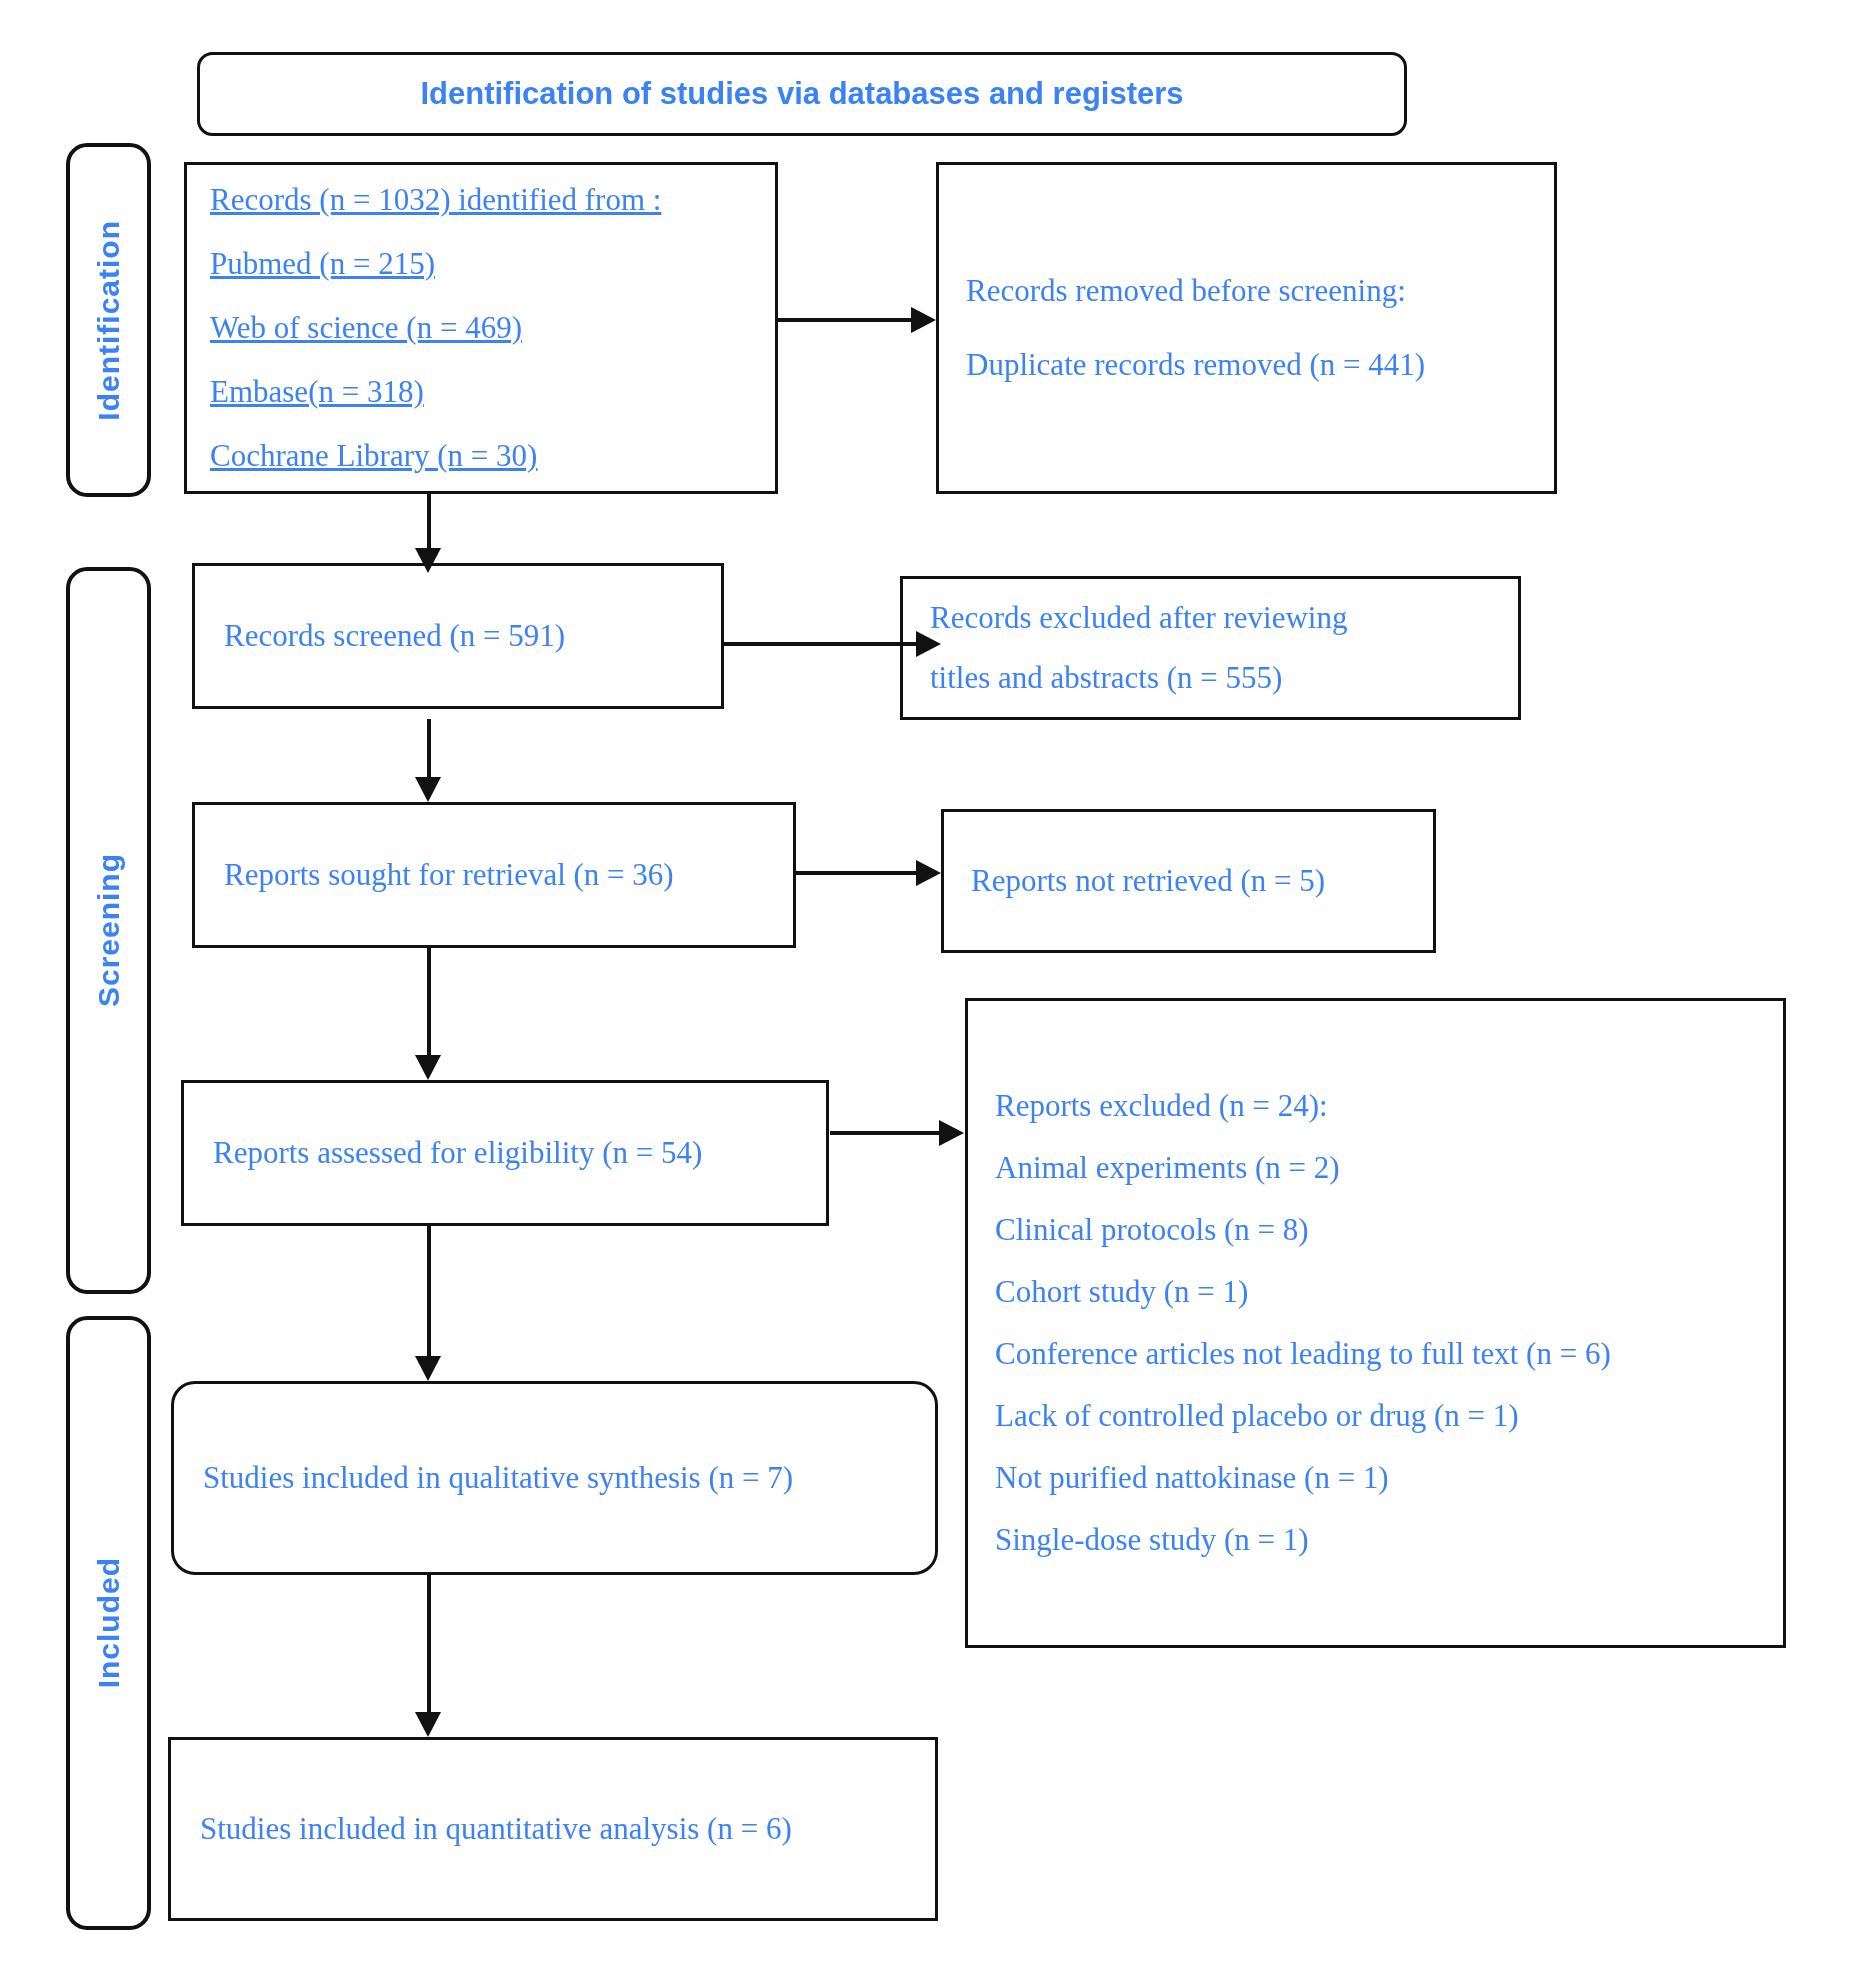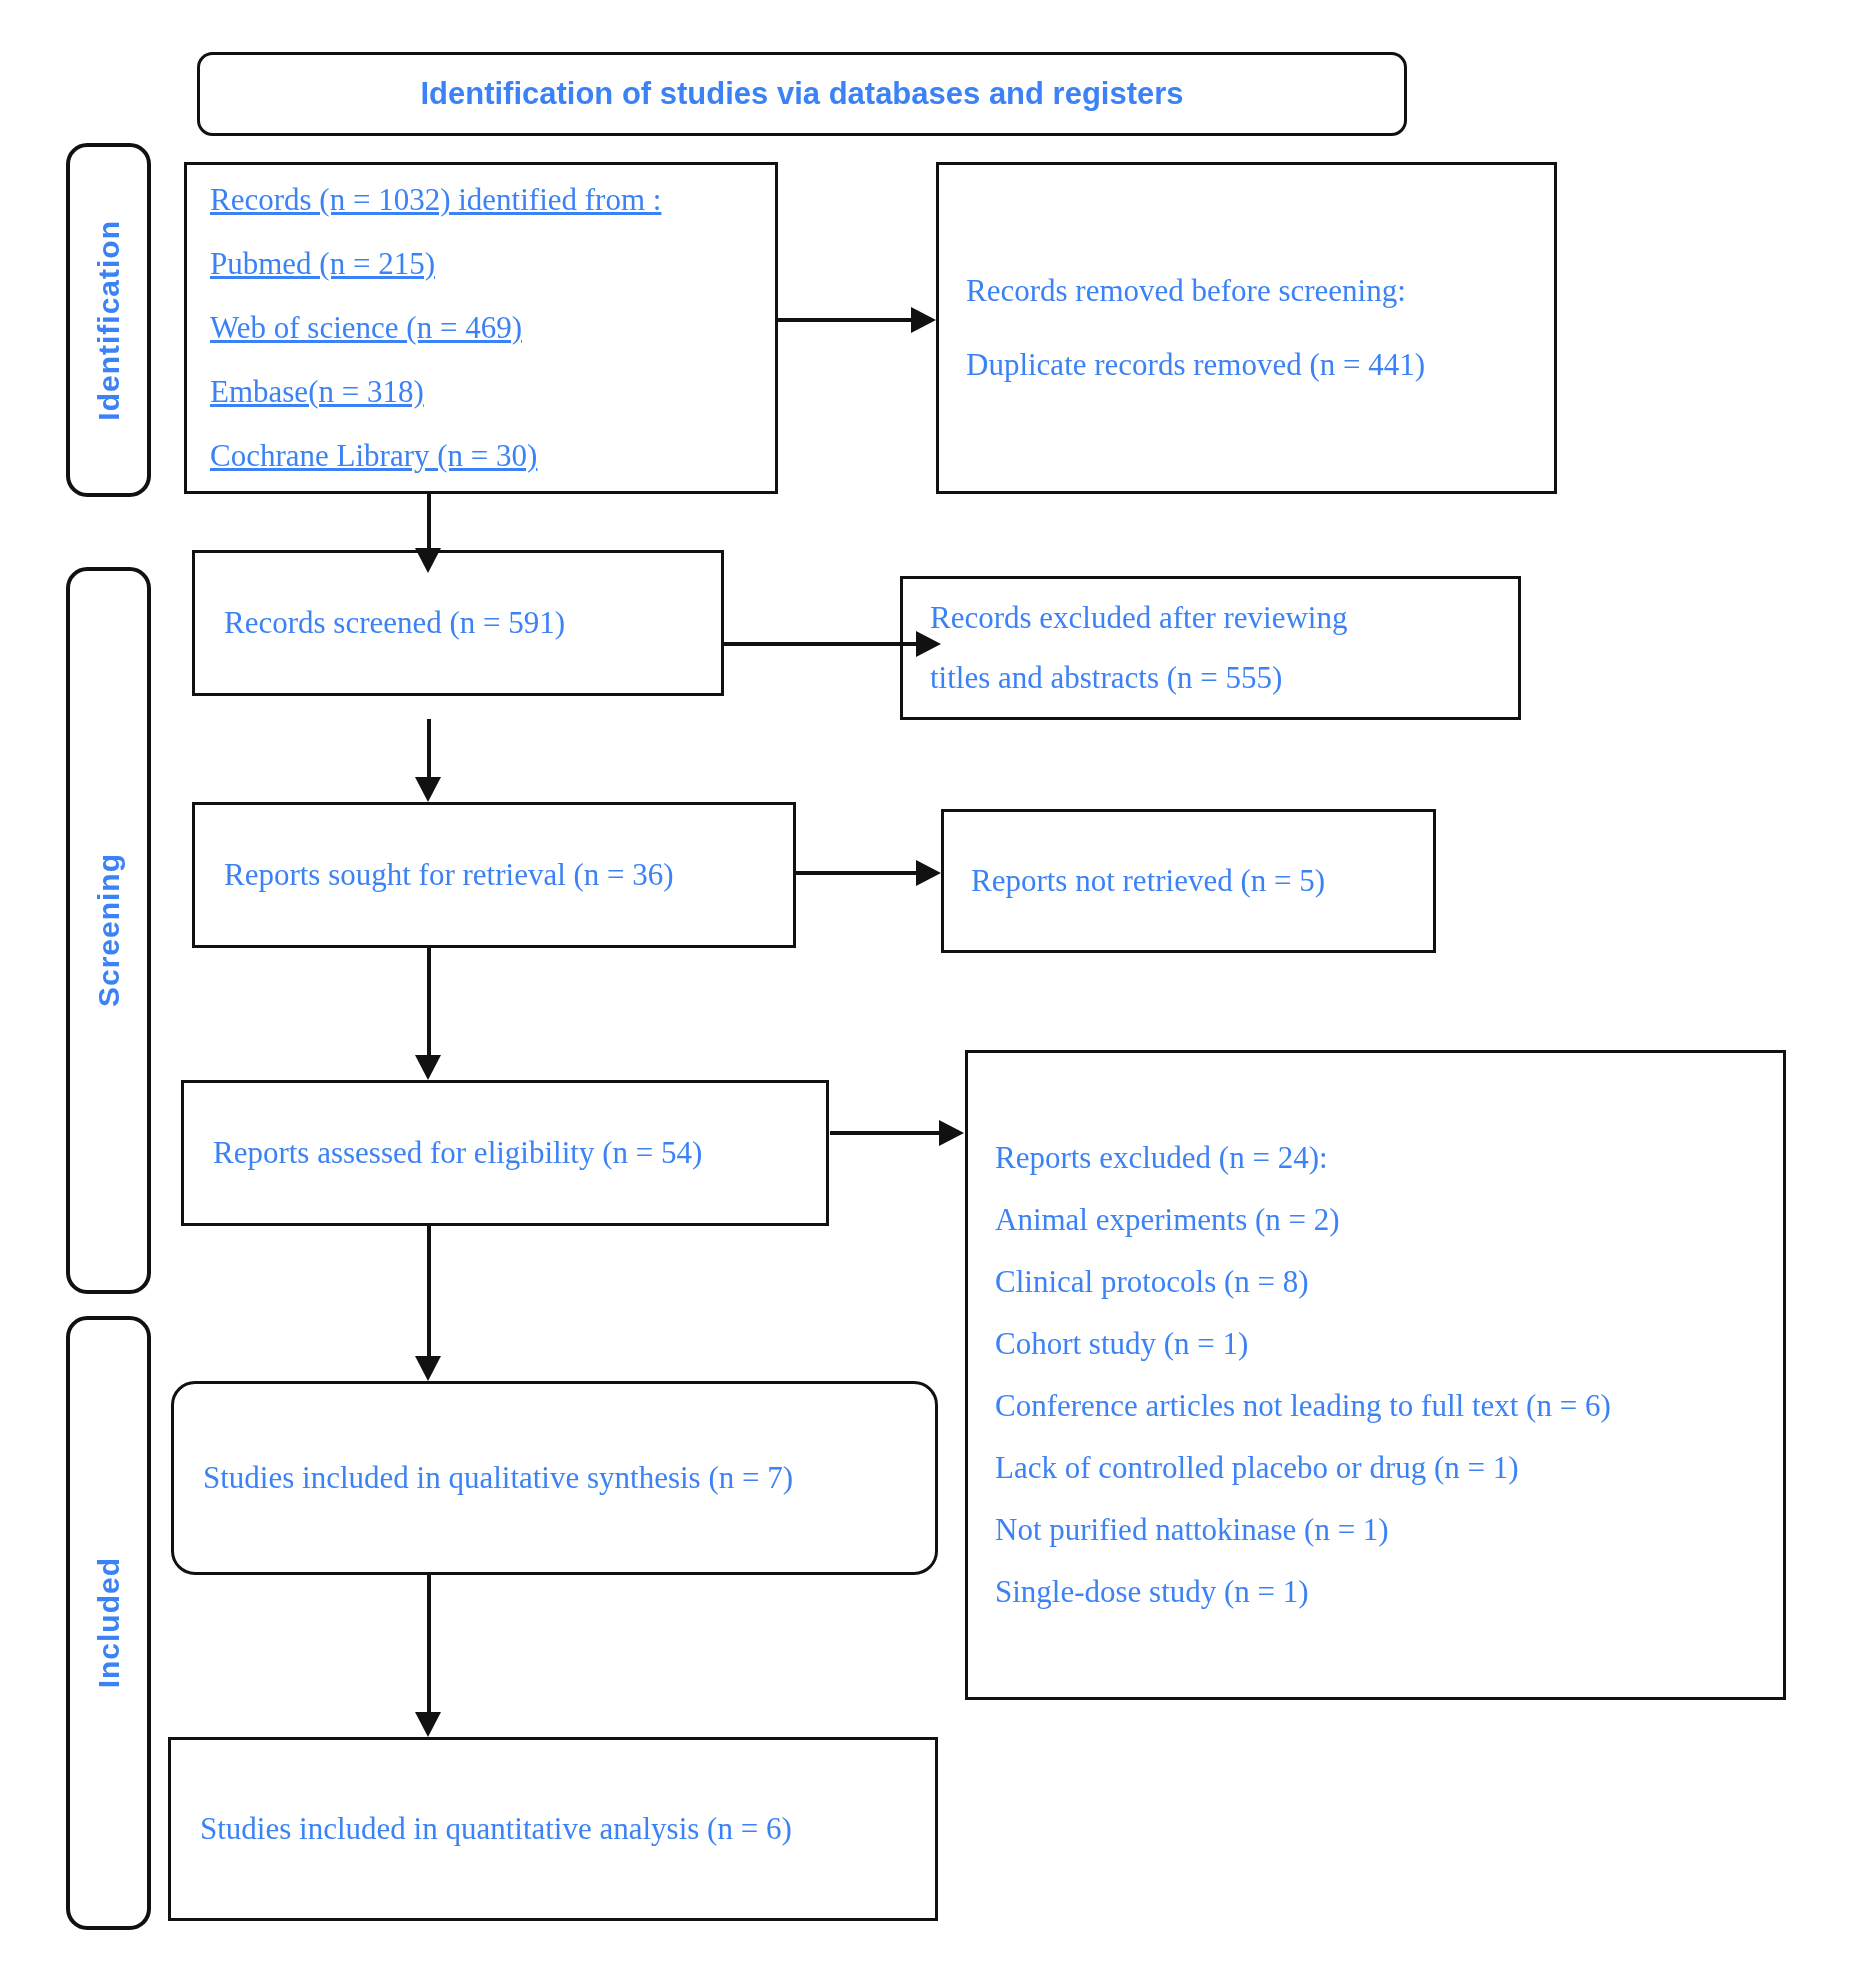--- a/index.html
+++ b/index.html
@@ -82,21 +82,21 @@
   </div>
 
   <div class="box lh66" style="left:184px;top:162px;width:594px;height:332px;padding-left:23px;">
     <div class="line">Records (n = 1032) identified from :</div>
     <div class="line">Pubmed (n = 215)</div>
     <div class="line">Web of science (n = 469)</div>
     <div class="line">Embase(n = 318)</div>
     <div class="line">Cochrane Library (n = 30)</div>
   </div>
 
-  <div class="box" style="left:192px;top:550px;width:532px;height:146px;padding-left:29px;">
+  <div class="box" style="left:192px;top:563px;width:532px;height:146px;padding-left:29px;">
     <div class="line">Records screened (n = 591)</div>
   </div>
 
   <div class="box" style="left:192px;top:802px;width:604px;height:146px;padding-left:29px;">
     <div class="line">Reports sought for retrieval (n = 36)</div>
   </div>
 
   <div class="box" style="left:181px;top:1080px;width:648px;height:146px;padding-left:29px;">
     <div class="line">Reports assessed for eligibility (n = 54)</div>
   </div>
@@ -116,21 +116,21 @@
 
   <div class="box lh62" style="left:900px;top:576px;width:621px;height:144px;padding-left:27px;">
     <div class="line">Records excluded after reviewing</div>
     <div class="line">titles and abstracts (n = 555)</div>
   </div>
 
   <div class="box" style="left:941px;top:809px;width:495px;height:144px;padding-left:27px;">
     <div class="line">Reports not retrieved (n = 5)</div>
   </div>
 
-  <div class="box lh64" style="left:965px;top:1050px;width:821px;height:650px;padding-left:27px;">
+  <div class="box lh64" style="left:965px;top:998px;width:821px;height:650px;padding-left:27px;">
     <div class="line">Reports excluded (n = 24):</div>
     <div class="line">Animal experiments (n = 2)</div>
     <div class="line">Clinical protocols (n = 8)</div>
     <div class="line">Cohort study (n = 1)</div>
     <div class="line">Conference articles not leading to full text (n = 6)</div>
     <div class="line">Lack of controlled placebo or drug (n = 1)</div>
     <div class="line">Not purified nattokinase (n = 1)</div>
     <div class="line">Single-dose study (n = 1)</div>
   </div>
 

